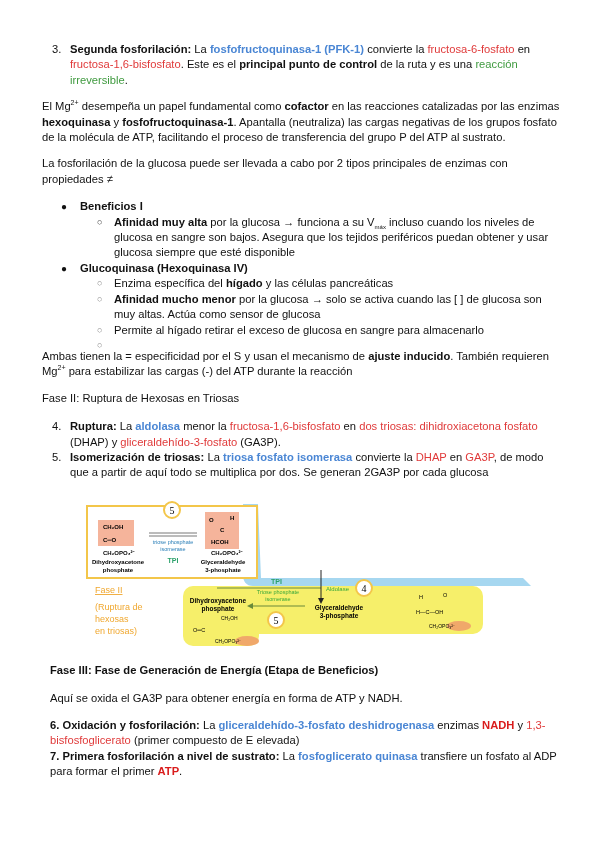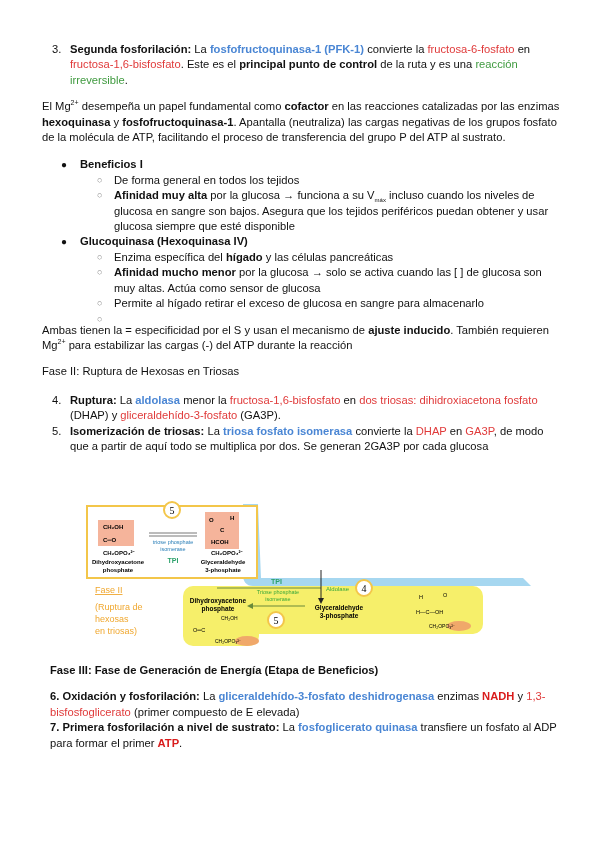--- a/index.html
+++ b/index.html
@@ -27,28 +27,28 @@
 
 <div class="page">
 
   <div class="ol" style="margin-top:4px;">
     <span class="num">3.</span>
     <p><b>Segunda fosforilación:</b><span> La </span><span class="blue">fosfofructoquinasa-1 (PFK-1)</span><span> convierte la </span><span class="red">fructosa-6-fosfato</span><span> en </span><span class="red">fructosa-1,6-bisfosfato</span><span>. Este es el </span><b>principal punto de control</b><span> de la ruta y es una </span><span class="green">reacción irreversible</span><span>.</span></p>
   </div>
 
   <p style="margin-top:11px;"><span>El Mg</span><sup>2+</sup><span> desempeña un papel fundamental como </span><b>cofactor</b><span> en las reacciones catalizadas por las enzimas </span><b>hexoquinasa</b><span> y </span><b>fosfofructoquinasa-1</b><span>. Apantalla (neutraliza) las cargas negativas de los grupos fosfato de la molécula de ATP, facilitando el proceso de transferencia del grupo P del ATP al sustrato.</span></p>
 
+  <p style="margin-top:11px;">La fosforilación de la glucosa puede ser llevada a cabo por 2 tipos principales de enzimas con propiedades ≠</p>
 
   <div class="bul" style="margin-top:12px;">
     <span class="dot">●</span>
     <b>Beneficios I</b>
   </div>
   <div class="sub">
     <span class="circ">○</span>
-    <span>De forma general en todos los tejidos</span>
   </div>
   <div class="sub">
     <span class="circ">○</span>
     <b>Afinidad muy alta</b><span> por la glucosa → funciona a su V</span><sub>máx</sub><span> incluso cuando los niveles de glucosa en sangre son bajos. Asegura que los tejidos periféricos puedan obtener y usar glucosa siempre que esté disponible</span>
   </div>
 
   <div class="bul">
     <span class="dot">●</span>
     <b>Glucoquinasa (Hexoquinasa IV)</b>
   </div>
@@ -150,15 +150,16 @@
     <text x="336" y="101" font-size="5.5">H</text>
     <text x="360" y="99" font-size="5.5">O</text>
     <text x="333" y="116" font-size="5.5">H—C—OH</text>
     <ellipse cx="376" cy="128" rx="12" ry="5" fill="#f0a86a"></ellipse>
     <text x="346" y="130" font-size="5">CH₂OPO₃²⁻</text>
   </svg>
 </div>
 
 <div style="position:absolute; left:50px; top:663px; width:520px;">
   <p style="font-weight:bold;">Fase III: Fase de Generación de Energía (Etapa de Beneficios)</p>
+  <p style="margin-top:13px;">Aquí se oxida el GA3P para obtener energía en forma de ATP y NADH.</p>
   <p style="margin-top:11px;"><b>6. Oxidación y fosforilación:</b><span> La </span><span class="blue">gliceraldehído-3-fosfato deshidrogenasa</span><span> enzimas </span><span class="redb">NADH</span><span> y </span><span class="red">1,3-bisfosfoglicerato</span><span> (primer compuesto de E elevada)</span></p>
   <p style=""><b>7. Primera fosforilación a nivel de sustrato:</b><span> La </span><span class="blue">fosfoglicerato quinasa</span><span> transfiere un fosfato al ADP para formar el primer </span><span class="redb">ATP</span><span>.</span></p>
 </div>
 
 </body></html>

